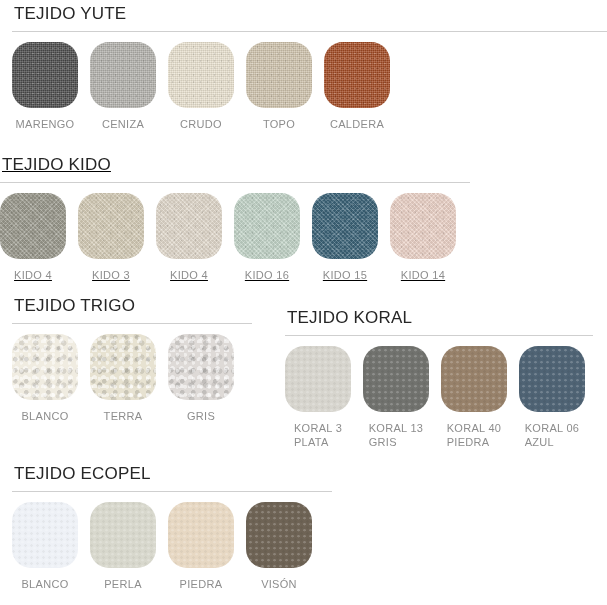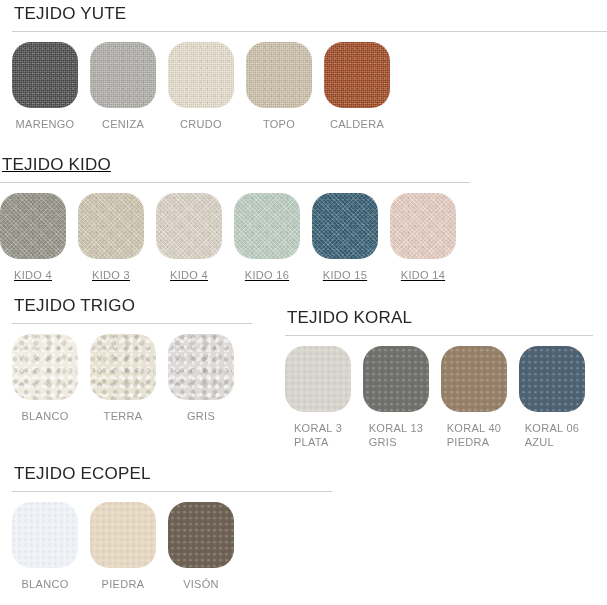--- a/index.html
+++ b/index.html
@@ -231,20 +231,24 @@
     </div>
     <div class="section" style="left: 12px; top: 464px;">
       <div class="section-header">TEJIDO ECOPEL</div>
       <div class="section-rule" style="width: 320px;"></div>
       <div class="swatch-row">
         <div class="swatch-cell">
           <div class="swatch-chip tex-smooth" style="background: rgb(238, 241, 246);"></div>
           <div class="swatch-label">BLANCO</div>
         </div>
         <div class="swatch-cell">
+          <div class="swatch-chip tex-smooth" style="background: rgb(216, 216, 205);"></div>
+          <div class="swatch-label">PERLA</div>
+        </div>
+        <div class="swatch-cell">
           <div class="swatch-chip tex-smooth" style="background: rgb(231, 216, 195);"></div>
           <div class="swatch-label">PIEDRA</div>
         </div>
         <div class="swatch-cell">
           <div class="swatch-chip tex-smooth" style="background: rgb(110, 99, 85);"></div>
           <div class="swatch-label">VISÓN</div>
         </div>
       </div>
     </div>
   </div>

